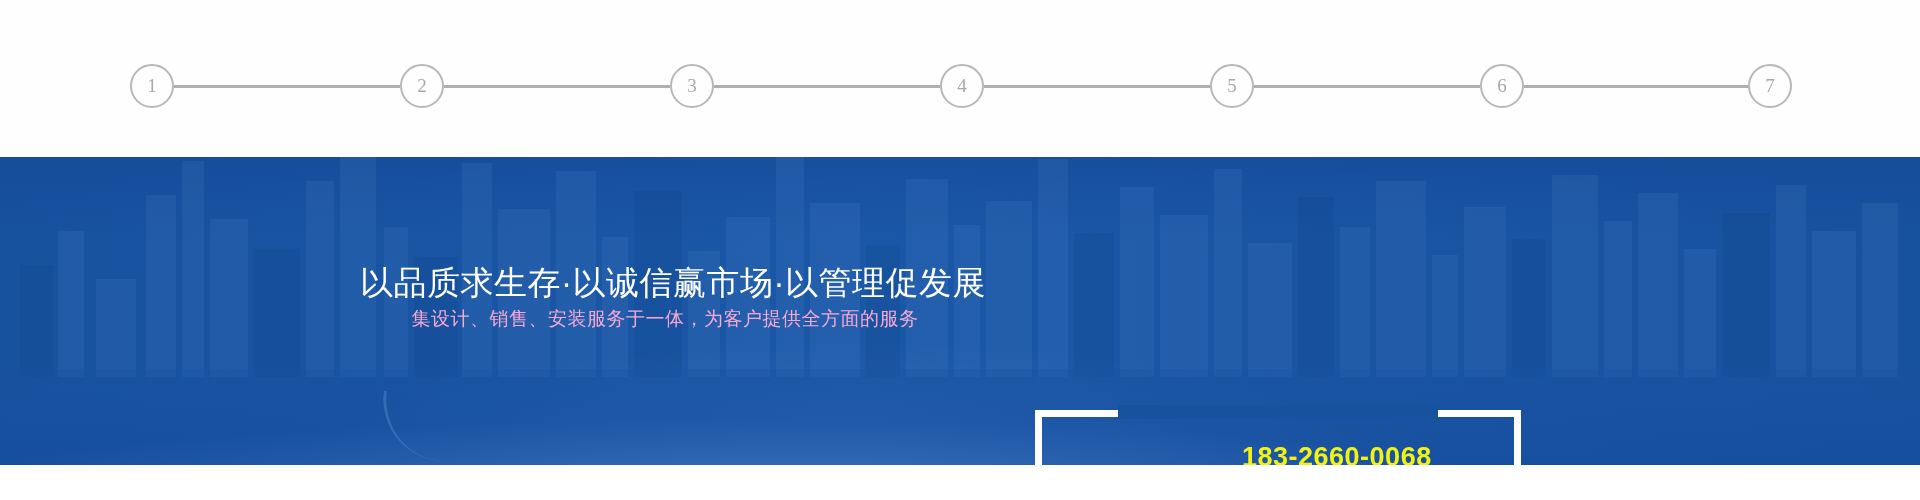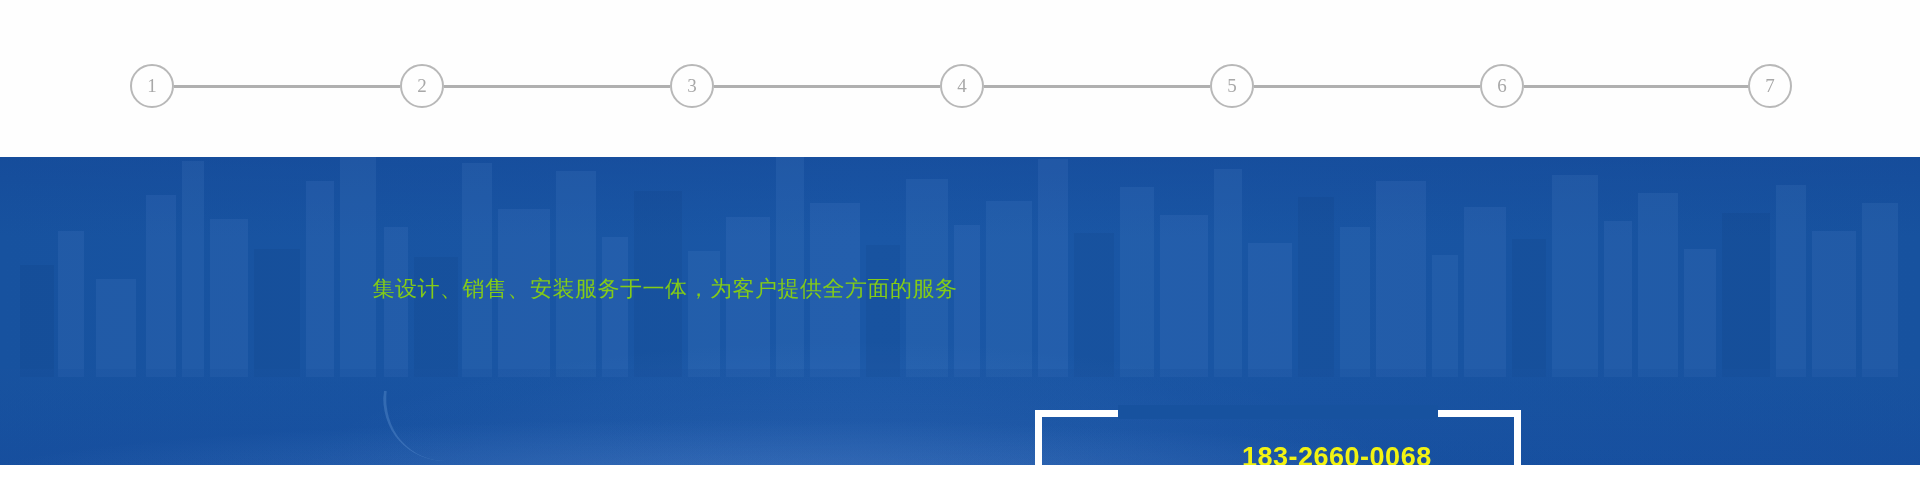--- a/index.html
+++ b/index.html
@@ -118,24 +118,24 @@
     white-space: nowrap;
   }
   #slogan-cn {
     margin-top: 14px;
     font-size: 33px;
     letter-spacing: 0.5px;
     color: #ffffff;
     white-space: nowrap;
   }
   #slogan-sub {
-    margin-top: 27px;
-    font-size: 22px;
+    margin-top: 0;
+    font-size: 19px;
     letter-spacing: 0.5px;
-    color: #84cc16;
+    color: #f9a8d4;
     white-space: nowrap;
   }
 
   
   #hotline-box {
     position: absolute;
     left: 1035px;
     top: 253px;
     width: 486px;
     height: 132px;
@@ -265,20 +265,21 @@
     <div class="sky-col lite" style="left:1776px; width:30px; height:192px;"></div>
     <div class="sky-col" style="left:1812px; width:44px; height:146px;"></div>
     <div class="sky-col lite" style="left:1862px; width:36px; height:174px;"></div>
   </div>
 
   <div id="road">
     <div id="road-line"></div>
   </div>
 
   <div id="slogan">
+    <div id="slogan-cn">以品质求生存·以诚信赢市场·以管理促发展</div>
     <div id="slogan-sub">集设计、销售、安装服务于一体，为客户提供全方面的服务</div>
   </div>
 
   <div id="hotline-box"></div>
   <div id="hotline-title-mask"></div>
 
   <div class="hotline-row" id="hotline-label">服务热线：</div>
   <div class="hotline-row" id="hotline-num-1">183-2660-0068</div>
 
 </div>

